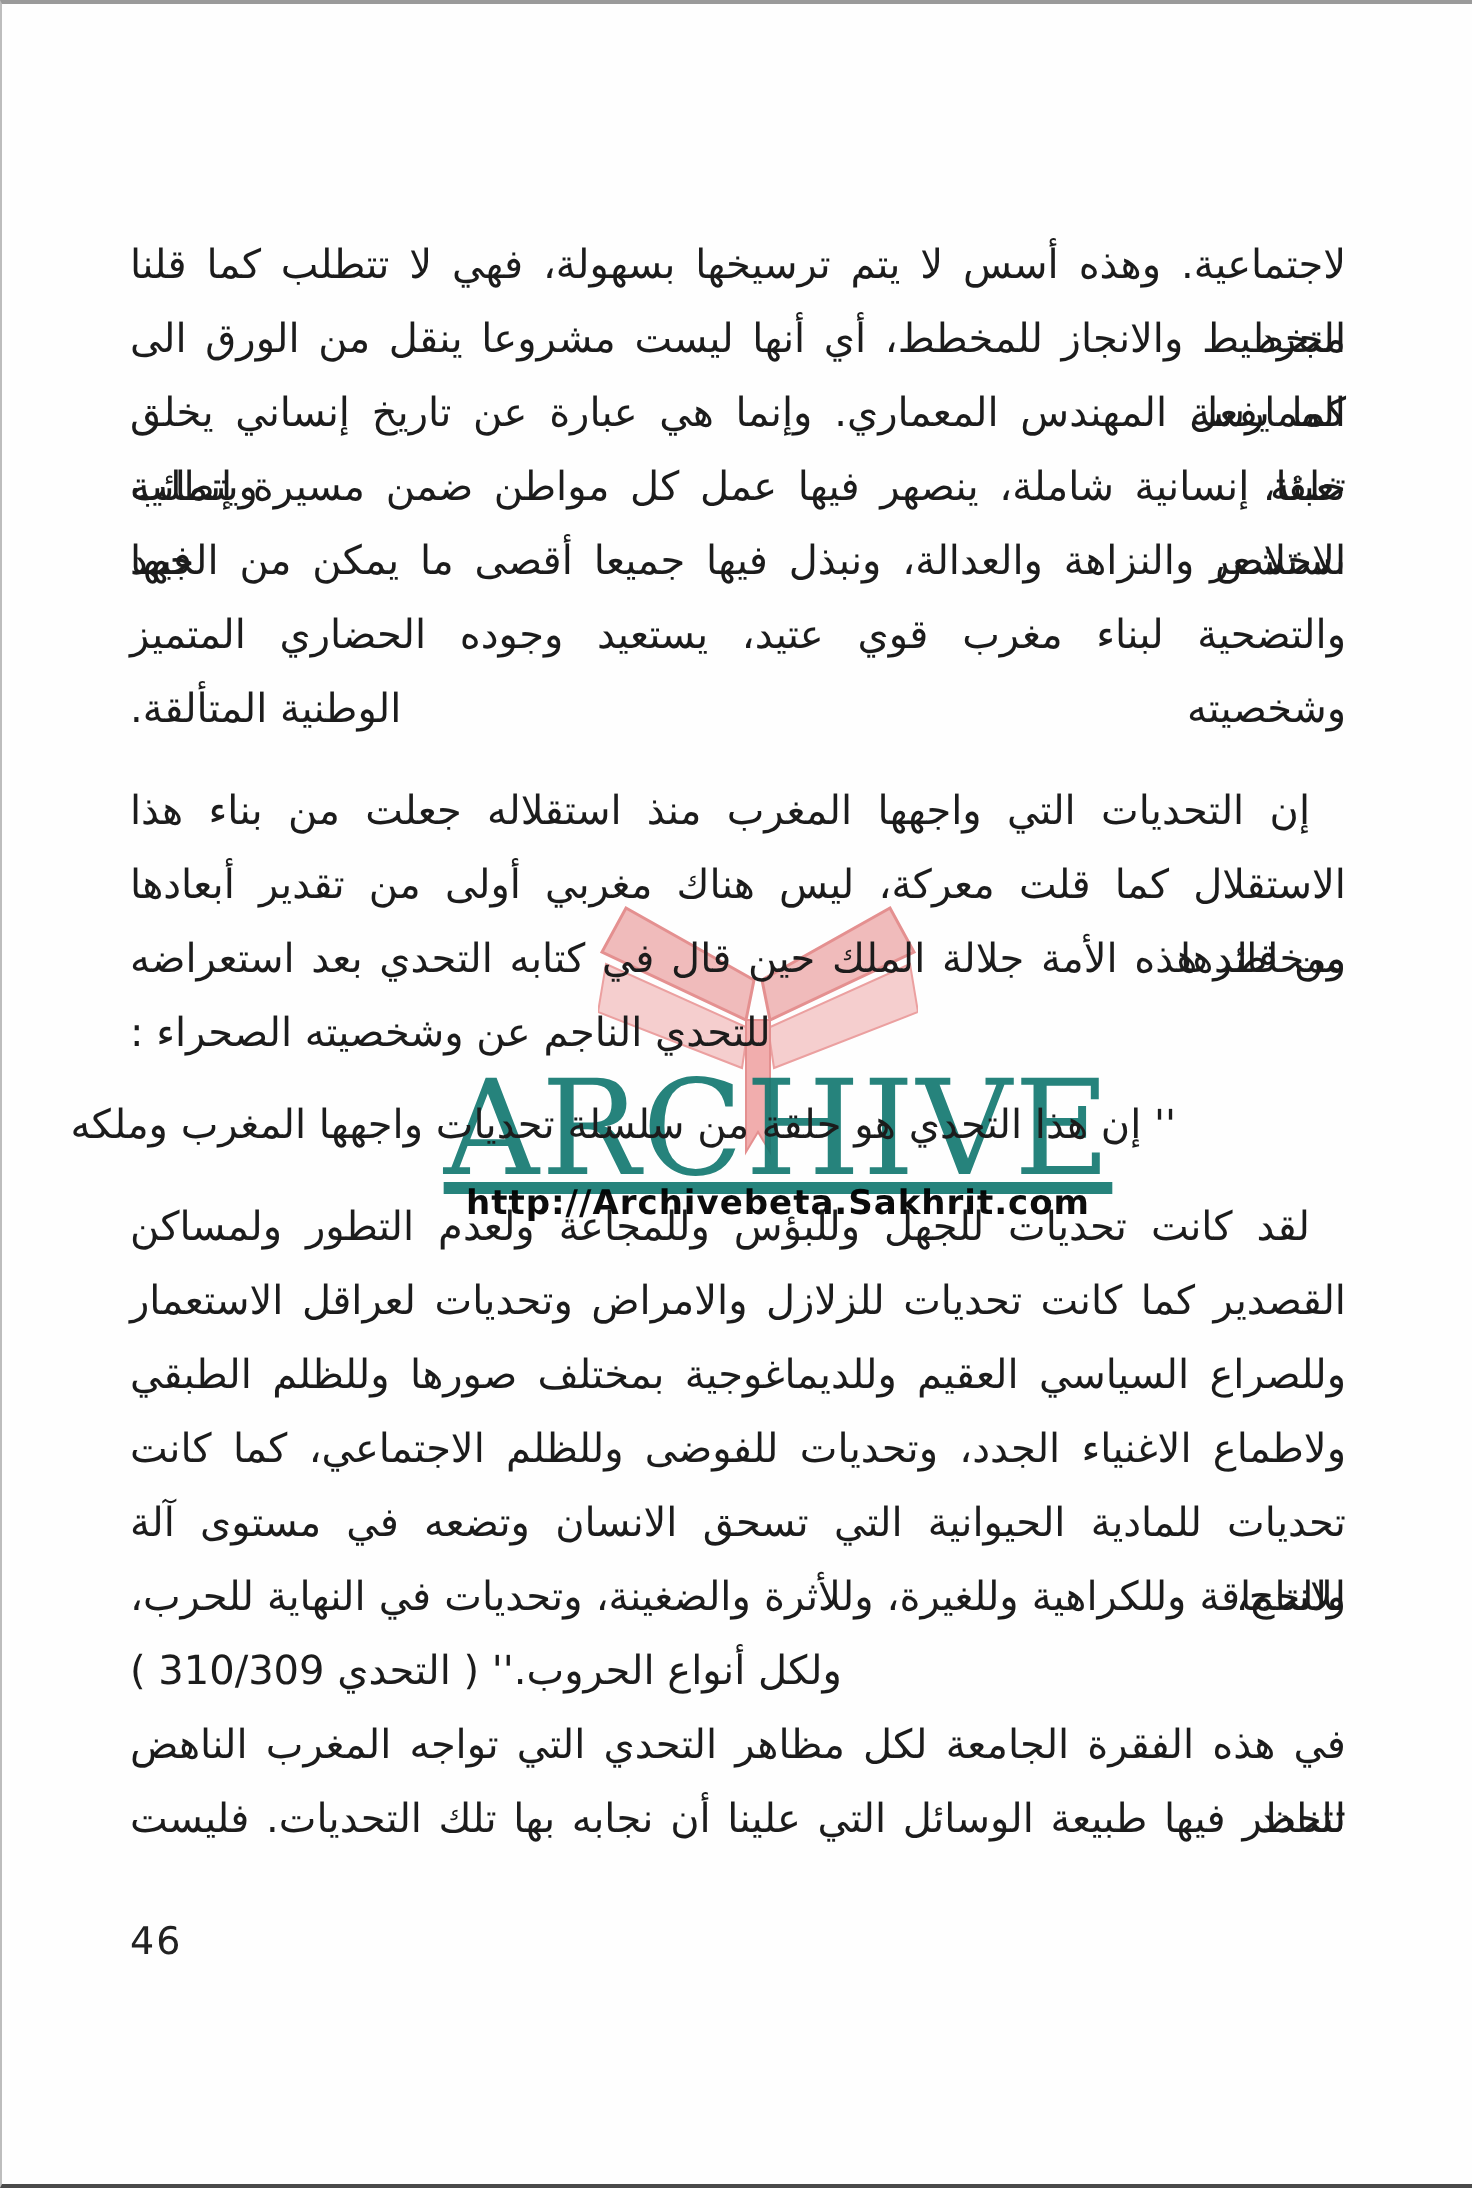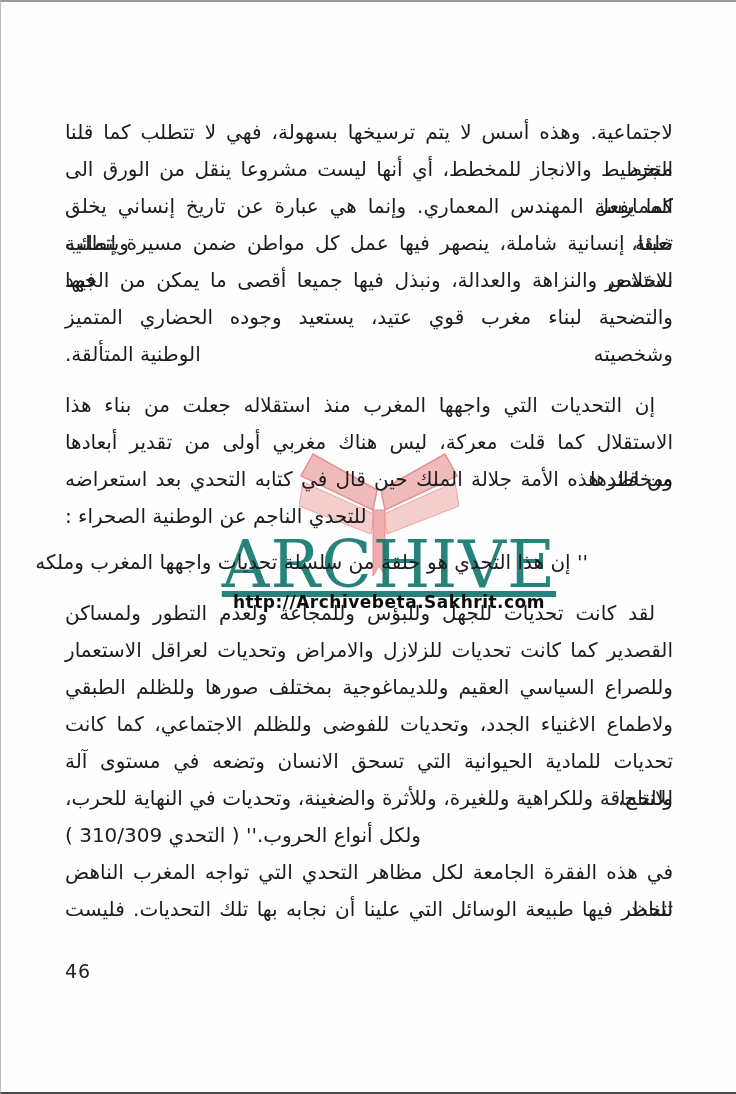--- a/index.html
+++ b/index.html
@@ -132,21 +132,21 @@
       <div class="ln just" dir="rtl">تعبئة إنسانية شاملة، ينصهر فيها عمل كل مواطن ضمن مسيرة إنمائية نستشعر فيها</div>
       <div class="ln just" dir="rtl">الاخلاص والنزاهة والعدالة، ونبذل فيها جميعا أقصى ما يمكن من الجهد</div>
       <div class="ln just" dir="rtl">والتضحية لبناء مغرب قوي عتيد، يستعيد وجوده الحضاري المتميز وشخصيته</div>
       <div class="ln ralign" dir="rtl">الوطنية المتألقة.</div>
     </div>
 
     <div class="para-p2">
       <div class="ln just indent1" dir="rtl">إن التحديات التي واجهها المغرب منذ استقلاله جعلت من بناء هذا</div>
       <div class="ln just" dir="rtl">الاستقلال كما قلت معركة، ليس هناك مغربي أولى من تقدير أبعادها ومخاطرها</div>
       <div class="ln just" dir="rtl">من قائد هذه الأمة جلالة الملك حين قال في كتابه التحدي بعد استعراضه</div>
-      <div class="ln ralign" dir="rtl">للتحدي الناجم عن الوطنية الصحراء :</div>
+      <div class="ln ralign" dir="rtl">للتحدي الناجم عن وشخصيته الصحراء :</div>
     </div>
 
     <div class="para-quote">
       <div class="ln ralign q1" dir="rtl">'' إن هذا التحدي هو حلقة من سلسلة تحديات واجهها المغرب وملكه</div>
     </div>
 
     <div class="para-p3">
       <div class="ln just indent1" dir="rtl">لقد كانت تحديات للجهل وللبؤس وللمجاعة ولعدم التطور ولمساكن</div>
       <div class="ln just" dir="rtl">القصدير كما كانت تحديات للزلازل والامراض وتحديات لعراقل الاستعمار</div>
       <div class="ln just" dir="rtl">وللصراع السياسي العقيم وللديماغوجية بمختلف صورها وللظلم الطبقي</div>

